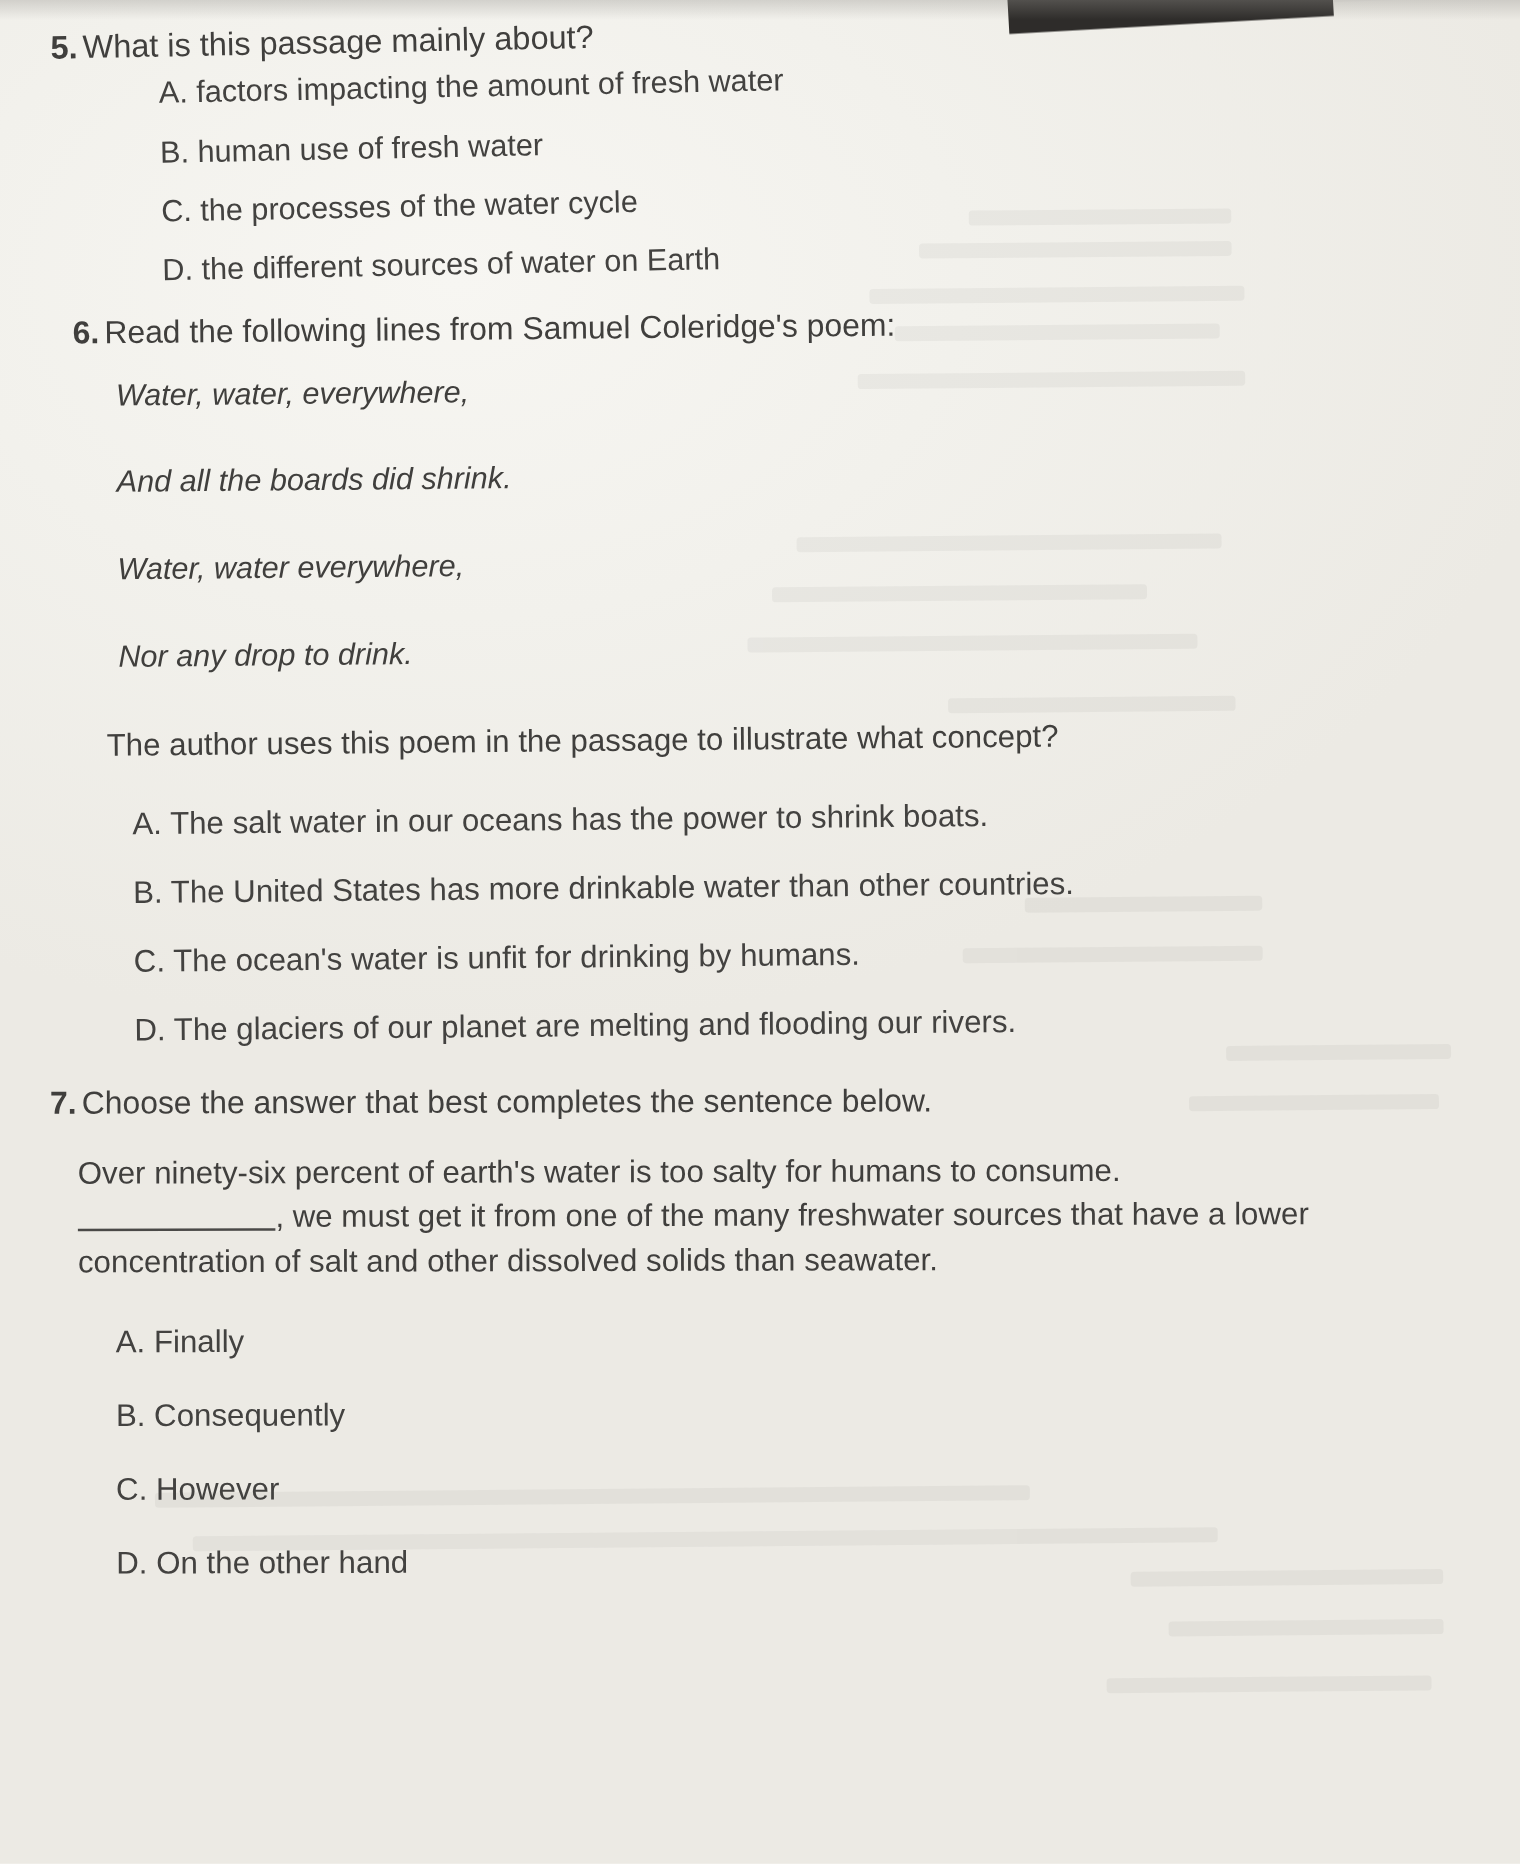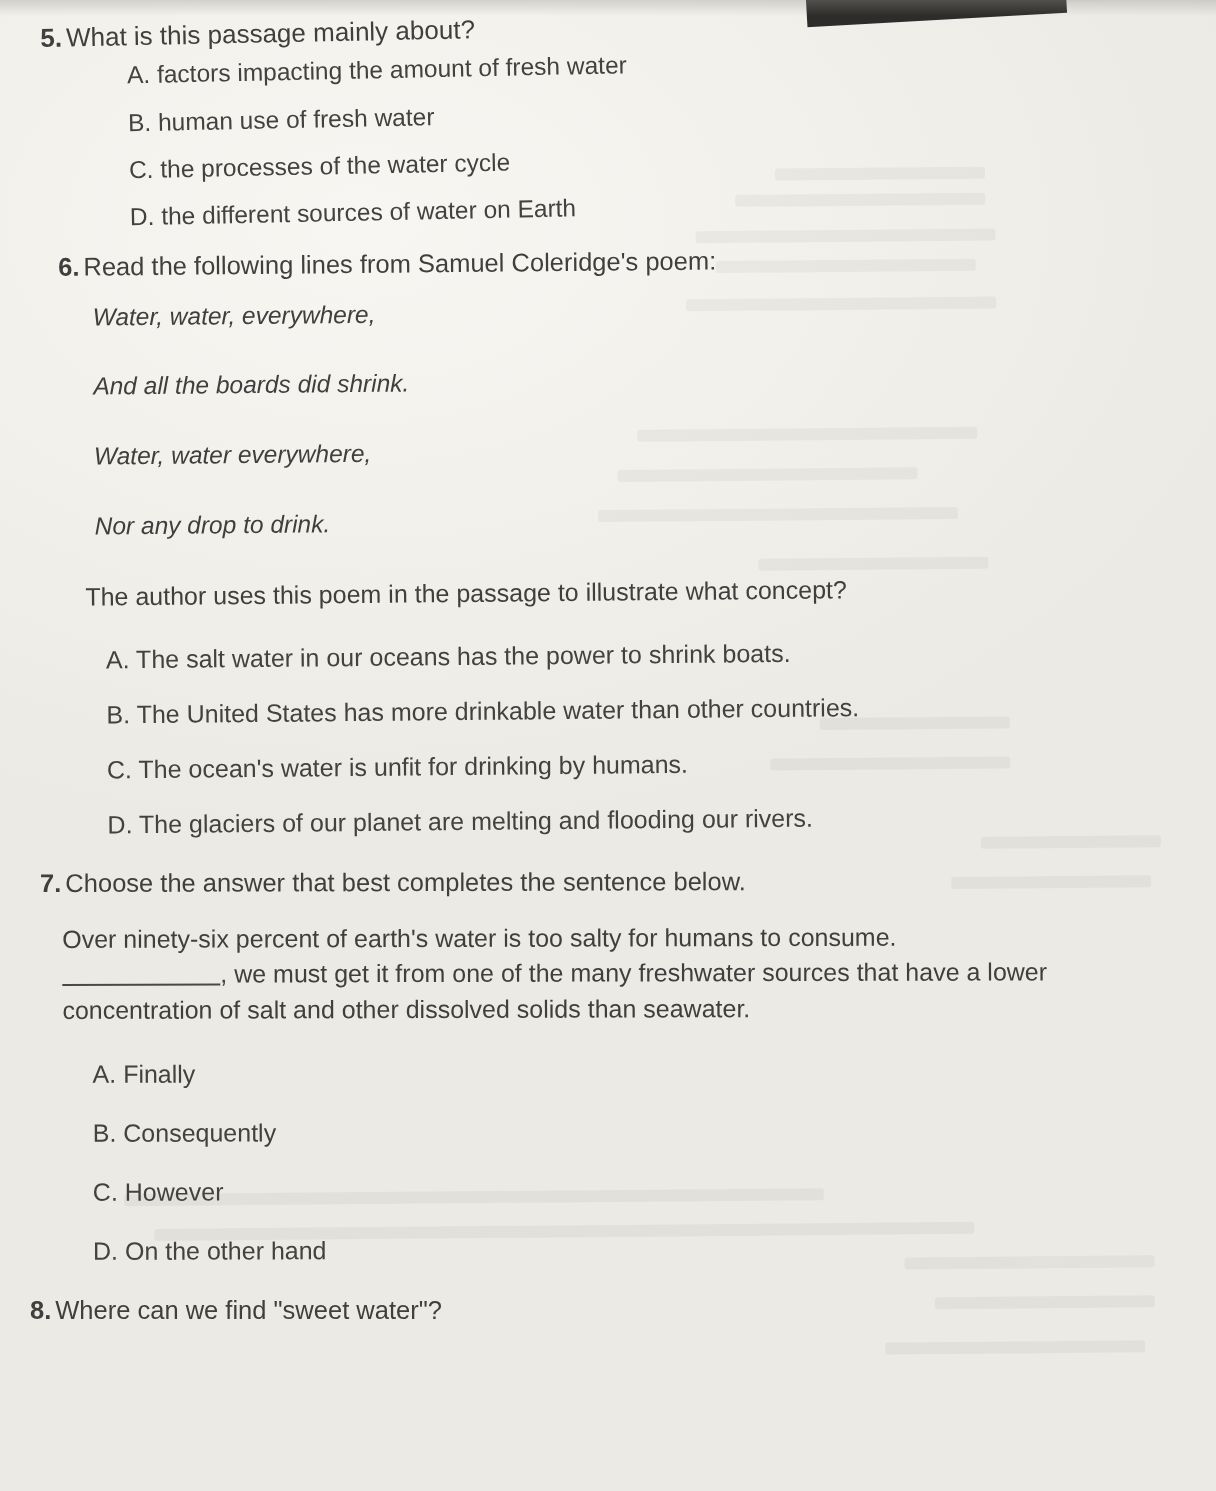--- a/index.html
+++ b/index.html
@@ -223,20 +223,15 @@
       </p>
 
       <div class="choices">
         <p class="choice">A. Finally</p>
         <p class="choice">B. Consequently</p>
         <p class="choice">C. However</p>
         <p class="choice">D. On the other hand</p>
       </div>
     </div>
 
-    <div class="qblock" id="q8">
-      <p class="qline">
-        <span class="qnum">8.</span><span>Where can we find "sweet water"?</span>
-      </p>
-    </div>
 
   </div>
 </div>
 
 </body></html>

